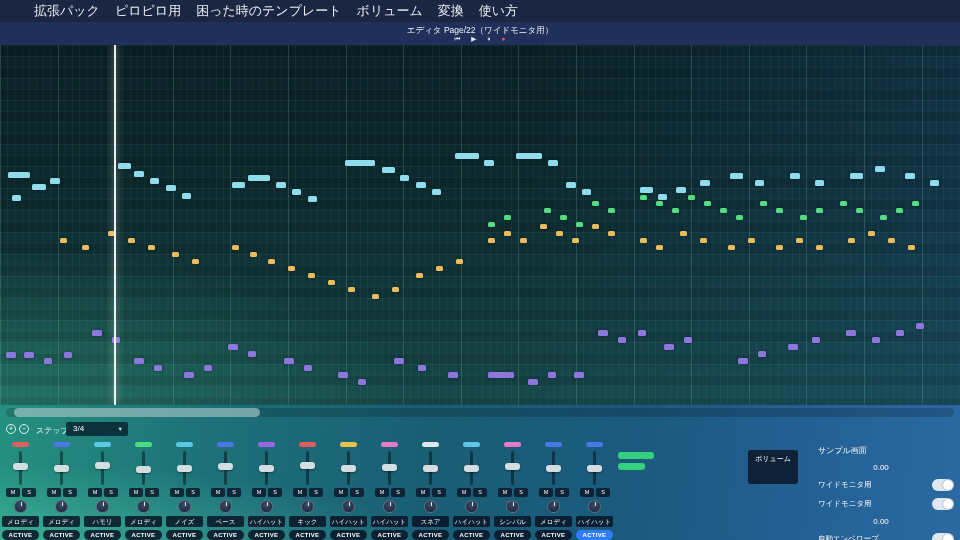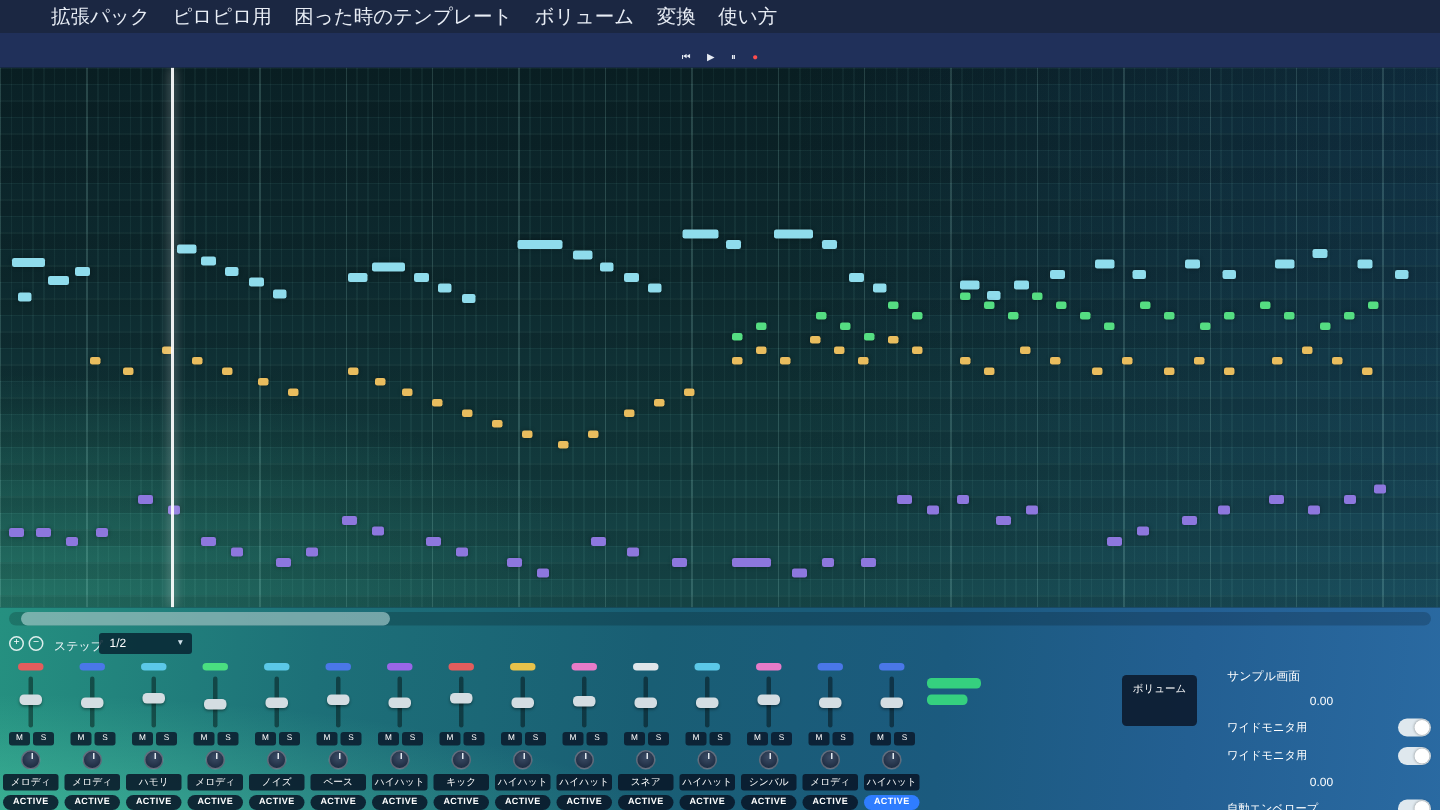--- a/index.html
+++ b/index.html
@@ -86,20 +86,21 @@
   <div class="menu-bar">
       <span class="menu-item">拡張パック</span>
       <span class="menu-item">ピロピロ用</span>
       <span class="menu-item">困った時のテンプレート</span>
       <span class="menu-item">ボリューム</span>
       <span class="menu-item">変換</span>
       <span class="menu-item">使い方</span>
     </div>
 
   <div class="title-bar">
+    <div class="title-text">エディタ Page/22（ワイドモニタ用）</div>
     <div class="transport">
         <span class="t-btn">⏮</span>
         <span class="t-btn">▶</span>
         <span class="t-btn">⏸</span>
         <span class="t-btn" style="color: rgb(255, 77, 77);">●</span>
       </div>
   </div>
 
   <div class="piano-roll">
     <div class="grid"></div>
@@ -247,21 +248,21 @@
   <div class="bottom-area">
 
     <div class="scrollbar-track">
       <div class="scrollbar-thumb" style="left: 8px; width: 246px;"></div>
     </div>
 
     <div class="zoom-btn" style="left:6px;">+</div>
     <div class="zoom-btn" style="left:19px;">−</div>
     <div class="step-label">ステップ</div>
     <div class="step-select">
-      <span>1/2</span>
+      <span>3/4</span>
       <span class="step-caret">▼</span>
     </div>
 
     <div style="position:absolute;inset:0;">
         <div class="channel" style="left: 0px;">
           <div class="chip" style="background:#e35d5d"></div>
           <div class="fader-track"></div>
           <div class="fader-knob" style="top:25.1px"></div>
           <div class="ms">
             <div class="ms-btn">M</div>

